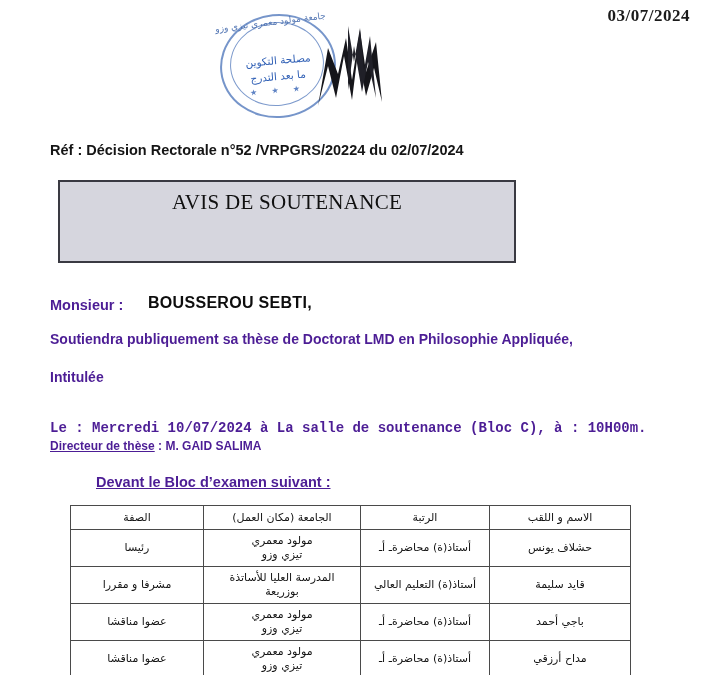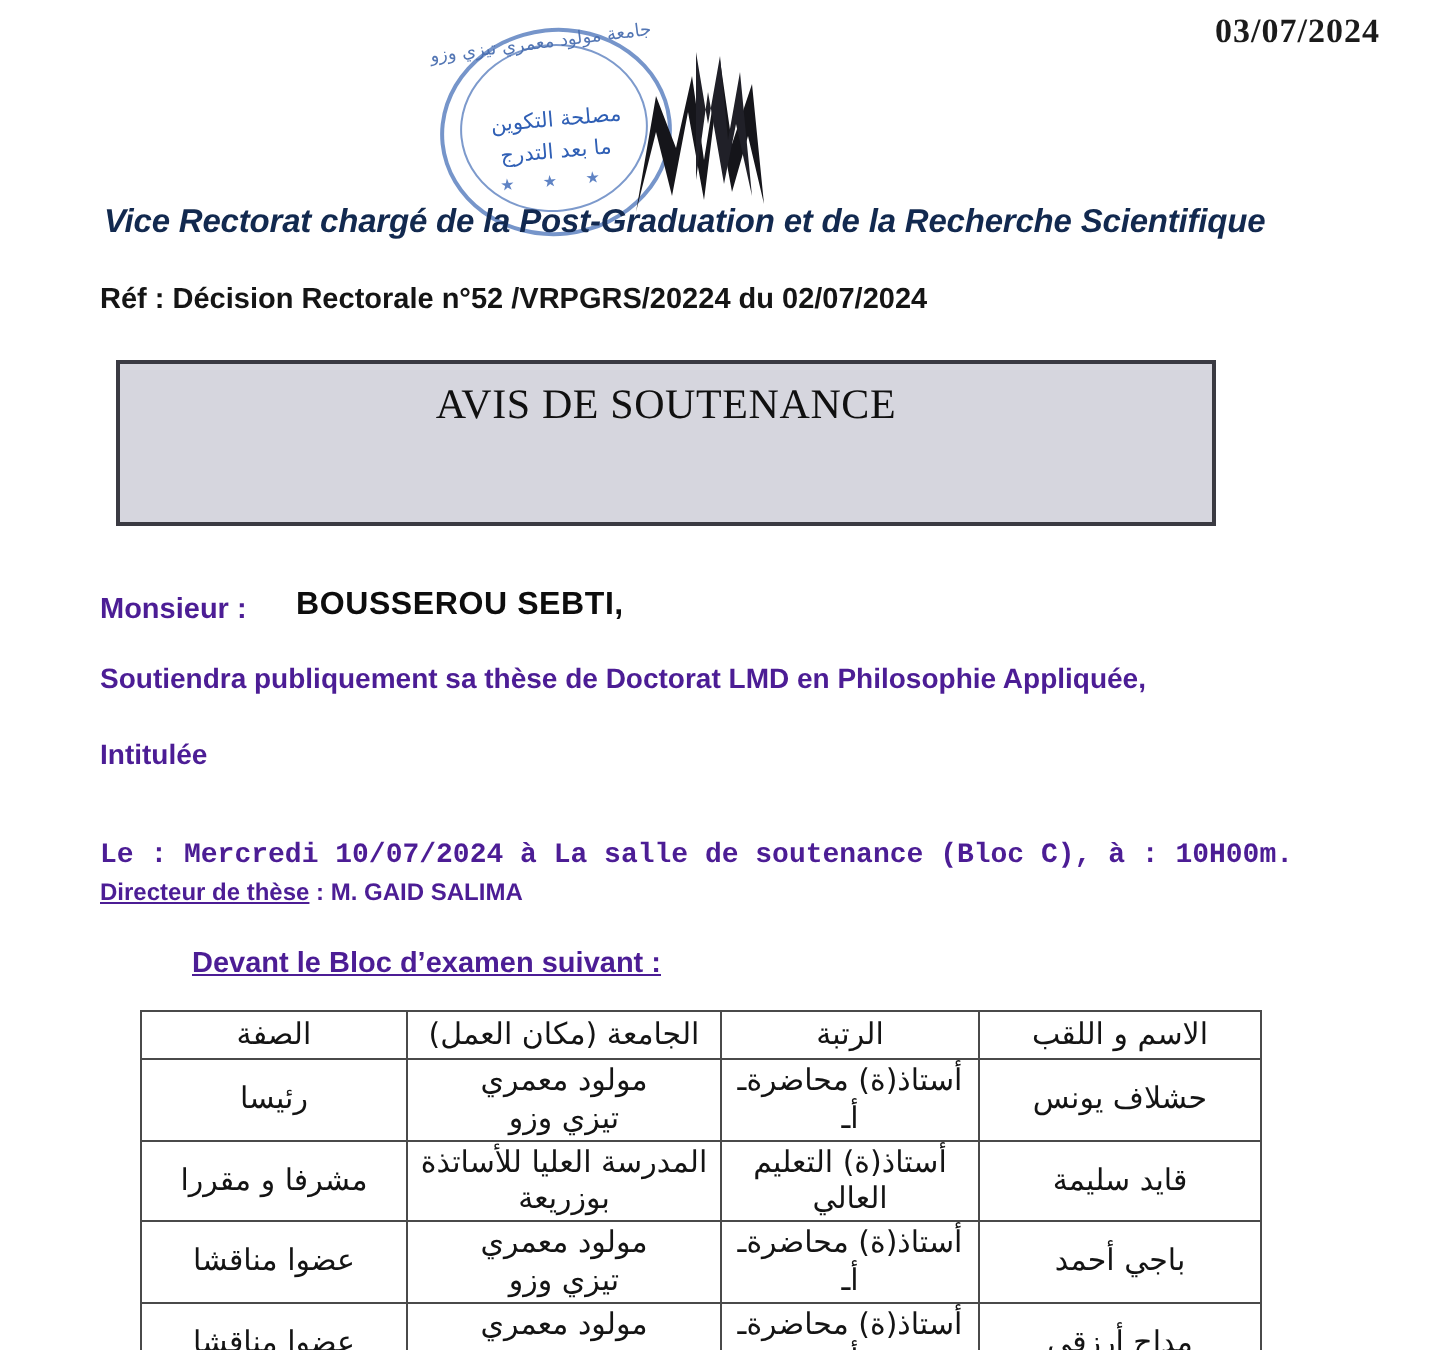--- a/index.html
+++ b/index.html
@@ -132,21 +132,21 @@
     font-size: 14.5px;
     color: #151515;
     white-space: nowrap;
   }
 
   
   .title-box {
     position: absolute;
     left: 58px;
     top: 180px;
-    width: 550px;
+    width: 458px;
     height: 83px;
     background: #d6d6de;
     border: 2px solid #3a3a42;
     box-sizing: border-box;
   }
   .title-box .t-line {
     font-family: "Liberation Serif", serif;
     font-size: 21px;
     color: #101010;
     text-align: center;
@@ -205,21 +205,21 @@
     left: 70px;
     top: 505px;
     width: 540px;
     border-collapse: collapse;
     direction: rtl;
     table-layout: fixed;
   }
   .jury-table td, .jury-table th {
     border: 1px solid #4a4a4a;
     font-family: "DejaVu Sans", sans-serif;
-    font-size: 15px;
+    font-size: 11px;
     color: #141414;
     text-align: center;
     vertical-align: middle;
     padding: 1px 2px;
     line-height: 1.25;
   }
   .jury-table th {
     height: 21px;
     font-weight: normal;
   }
@@ -246,21 +246,20 @@
     <div class="stamp-line1">مصلحة التكوين</div>
     <div class="stamp-line2">ما بعد التدرج</div>
     <div class="stamp-stars">★ ★ ★</div>
 
     <svg class="logo-m" viewBox="0 0 86 88">
       <path d="M10 84 L20 26 L30 52 L38 16 L44 58 L52 8 L58 50 L68 20 L74 80 L66 46 L58 74 L50 30 L44 78 L36 34 L28 76 L20 44 Z" fill="#15151a"></path>
       <path d="M40 4 L46 40 L52 6 L56 48 L62 14 L68 76 L60 40 L54 70 L46 24 L40 68 Z" fill="#202028"></path>
     </svg>
   </div>
 
-  <div class="vice-rectorat">Vice Rectorat chargé de la Post-Graduation et de la Recherche Scientifique</div>
   <div class="ref-line">Réf : Décision Rectorale n°52 /VRPGRS/20224  du 02/07/2024</div>
 
   <div class="title-box">
     <div class="t-line t1">AVIS DE SOUTENANCE</div>
   </div>
 
   <div class="body-line l-monsieur">Monsieur :</div>
   <div class="v-name">BOUSSEROU SEBTI,</div>
   <div class="body-line l-soutiendra">Soutiendra publiquement sa thèse de Doctorat LMD en Philosophie Appliquée,</div>
   <div class="body-line l-intitulee">Intitulée</div>

